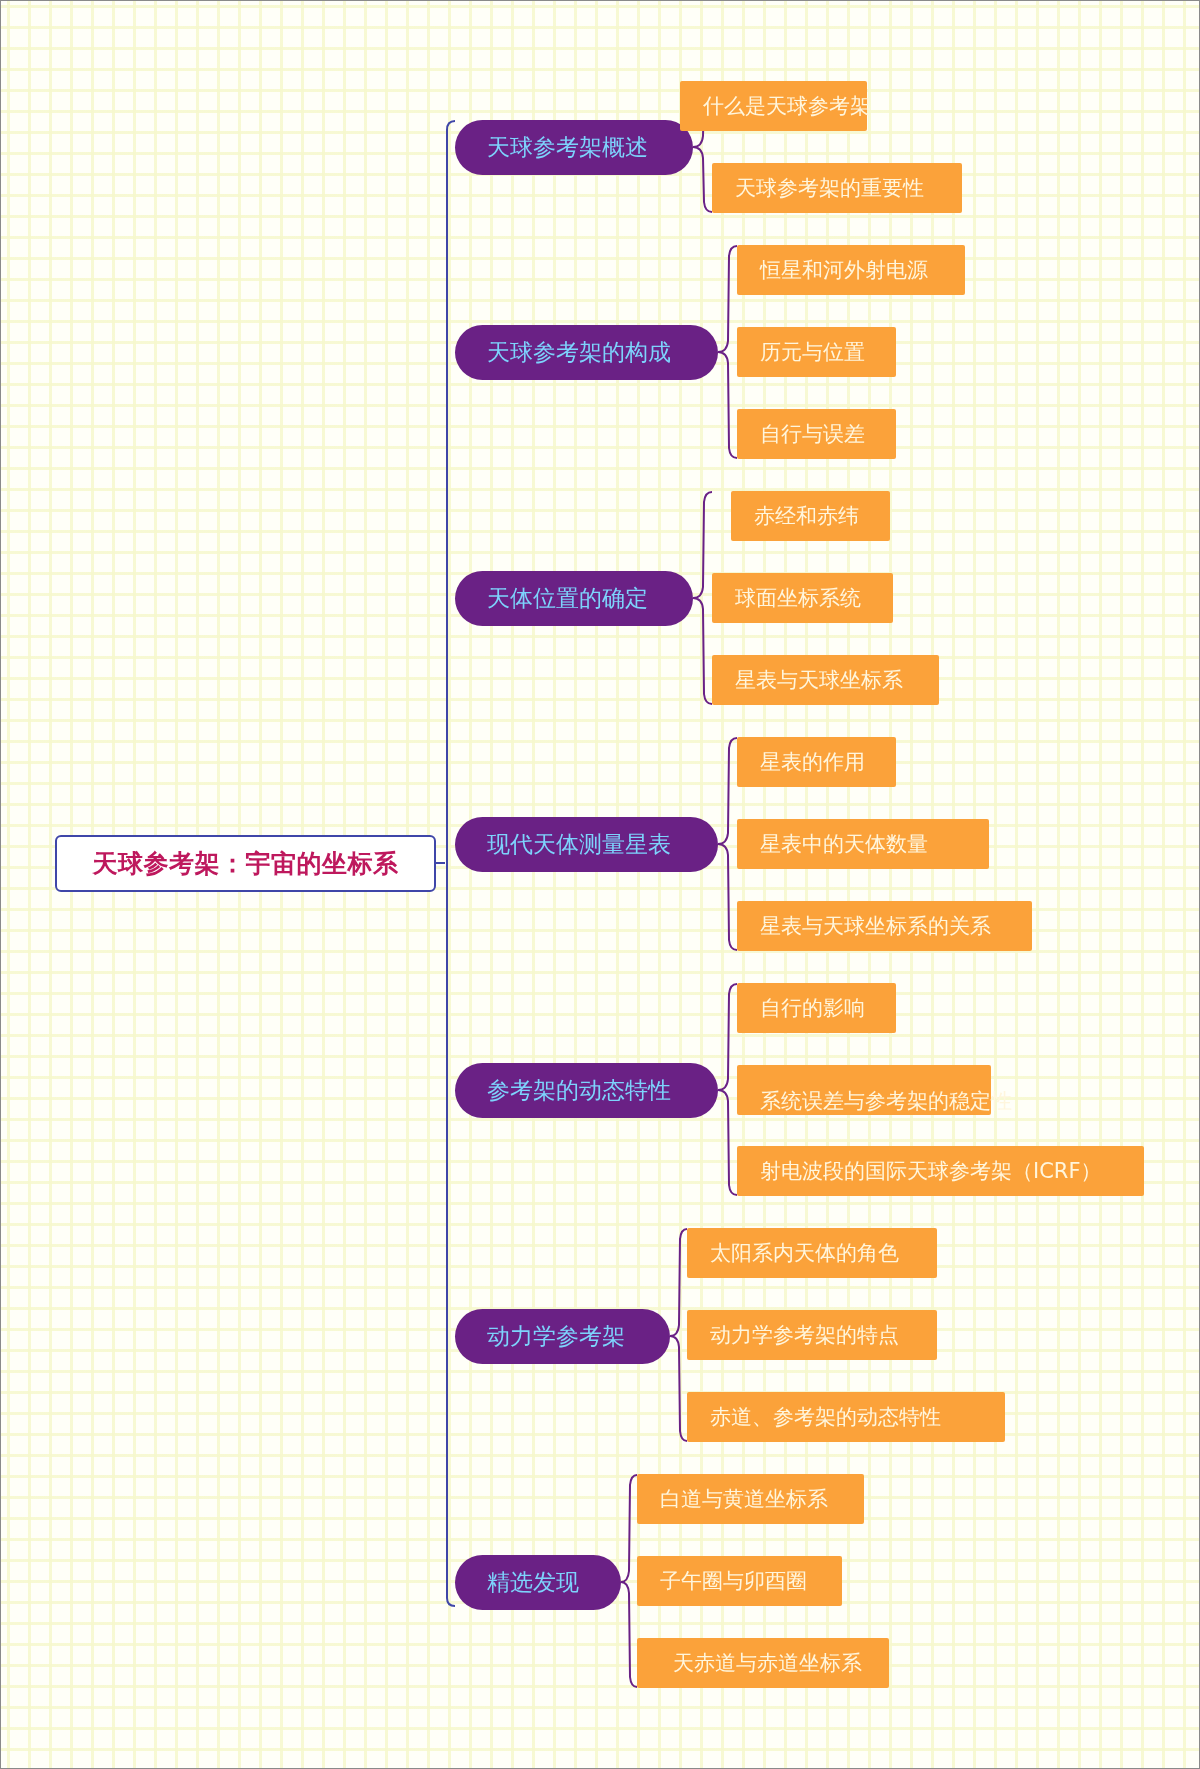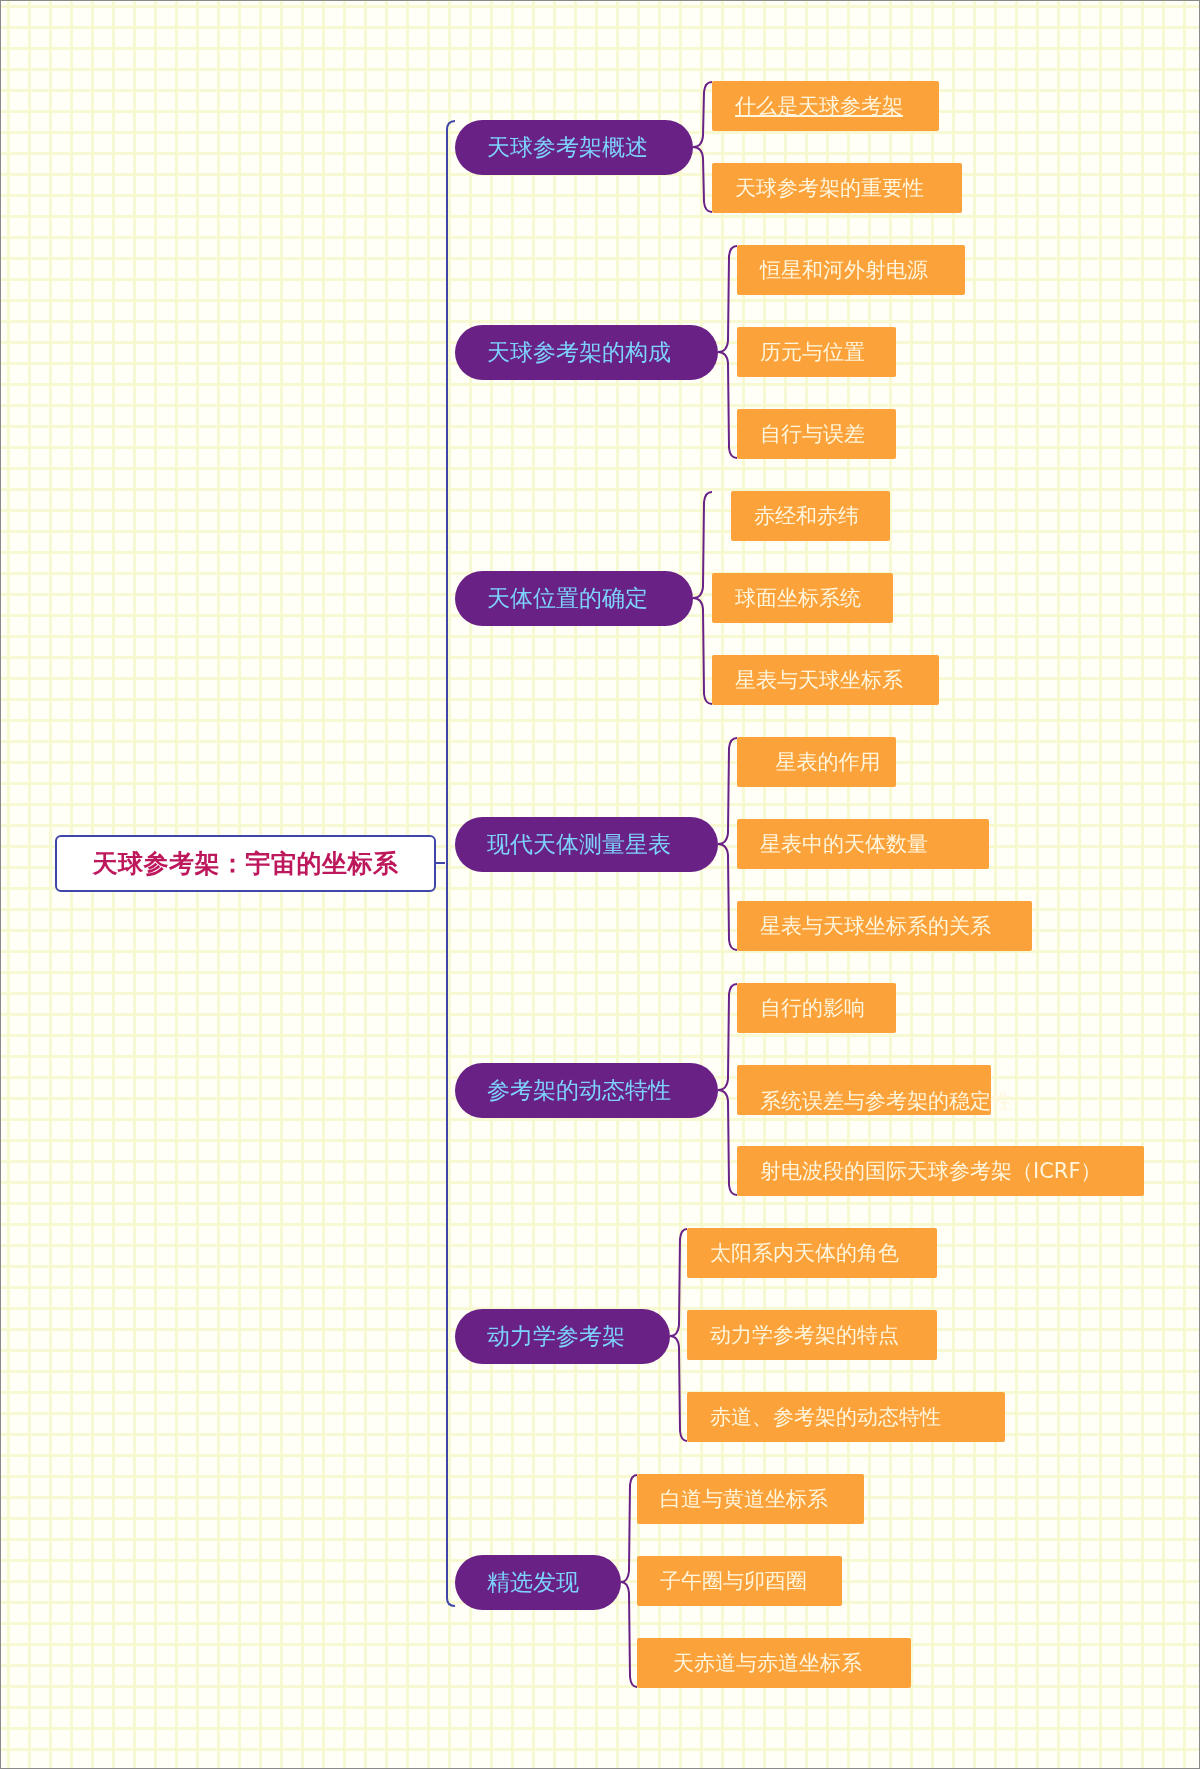--- a/index.html
+++ b/index.html
@@ -61,21 +61,21 @@
   <path d="M621 1582 Q628 1582 629 1571 L630 1485 Q631 1475 637 1475 M621 1582 Q628 1582 629 1593 L630 1677 Q631 1687 637 1687" stroke="#6a2185" stroke-width="2" fill="none"></path>
 </svg>
 
 <div class="root">
   <span>天球参考架：宇宙的坐标系</span>
 </div>
 
 <div class="main" style="left:455px; top:120px; width:238px;">
   <span>天球参考架概述</span>
 </div>
-<div class="leaf" style="left:712px; top:81px; width:227px;text-decoration:underline;">
+<div class="leaf" style="left:680px; top:81px; width:187px;">
   <span>什么是天球参考架</span>
 </div>
 <div class="leaf" style="left:712px; top:163px; width:250px;">
   <span>天球参考架的重要性</span>
 </div>
 
 <div class="main" style="left:455px; top:325px; width:263px;">
   <span>天球参考架的构成</span>
 </div>
 <div class="leaf" style="left:737px; top:245px; width:228px;">
@@ -97,21 +97,21 @@
 <div class="leaf" style="left:712px; top:573px; width:181px;">
   <span>球面坐标系统</span>
 </div>
 <div class="leaf" style="left:712px; top:655px; width:227px;">
   <span>星表与天球坐标系</span>
 </div>
 
 <div class="main" style="left:455px; top:817px; width:263px;">
   <span>现代天体测量星表</span>
 </div>
-<div class="leaf" style="left:737px; top:737px; width:159px;justify-content:center;">
+<div class="leaf" style="left:737px; top:737px; width:159px;">
   <span>星表的作用</span>
 </div>
 <div class="leaf" style="left:737px; top:819px; width:252px;">
   <span>星表中的天体数量</span>
 </div>
 <div class="leaf" style="left:737px; top:901px; width:295px;">
   <span>星表与天球坐标系的关系</span>
 </div>
 
 <div class="main" style="left:455px; top:1063px; width:263px;">
@@ -142,15 +142,15 @@
 
 <div class="main" style="left:455px; top:1555px; width:166px;">
   <span>精选发现</span>
 </div>
 <div class="leaf" style="left:637px; top:1474px; width:227px;">
   <span>白道与黄道坐标系</span>
 </div>
 <div class="leaf" style="left:637px; top:1556px; width:205px;">
   <span>子午圈与卯酉圈</span>
 </div>
-<div class="leaf" style="left:637px; top:1638px; width:274px;padding-left:36px;">
+<div class="leaf" style="left:637px; top:1638px; width:252px;padding-left:36px;">
   <span>天赤道与赤道坐标系</span>
 </div>
 
 </body></html>

